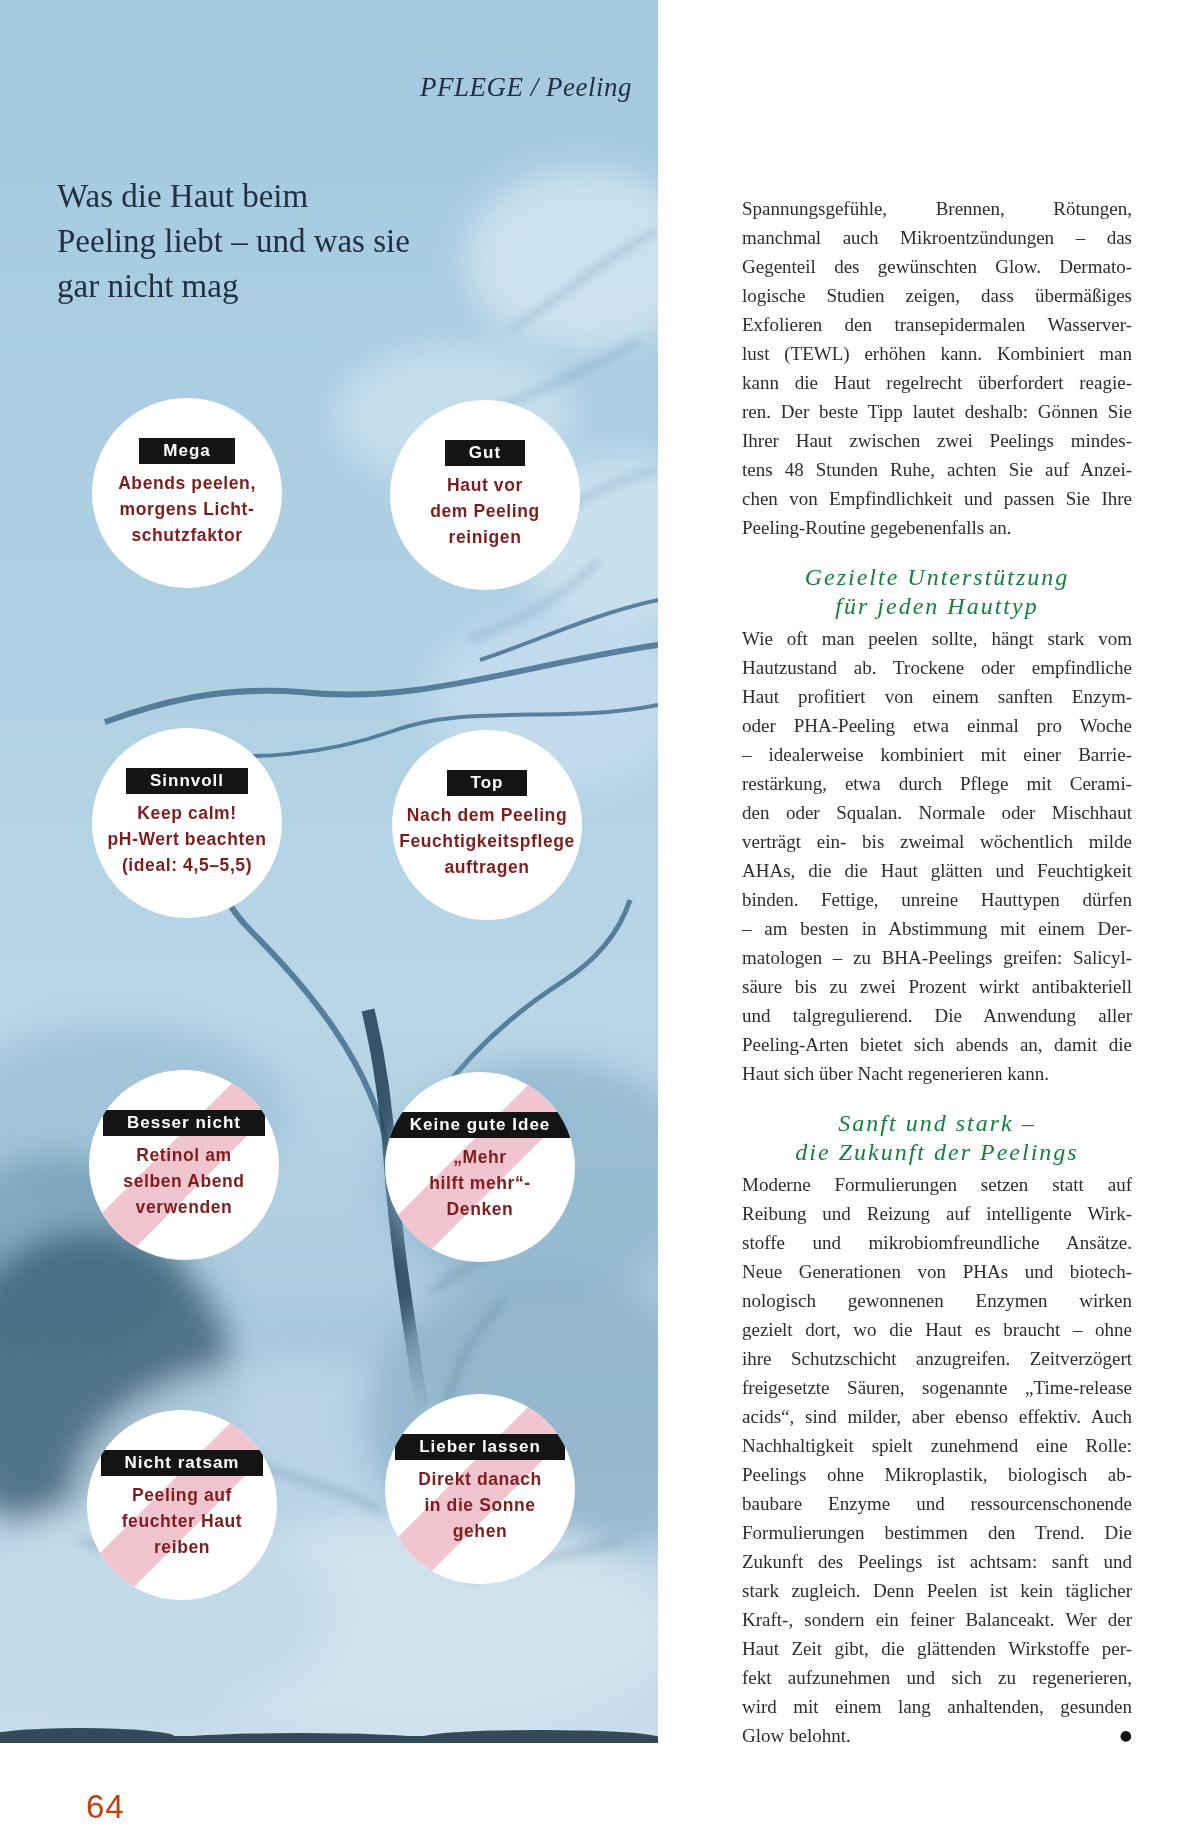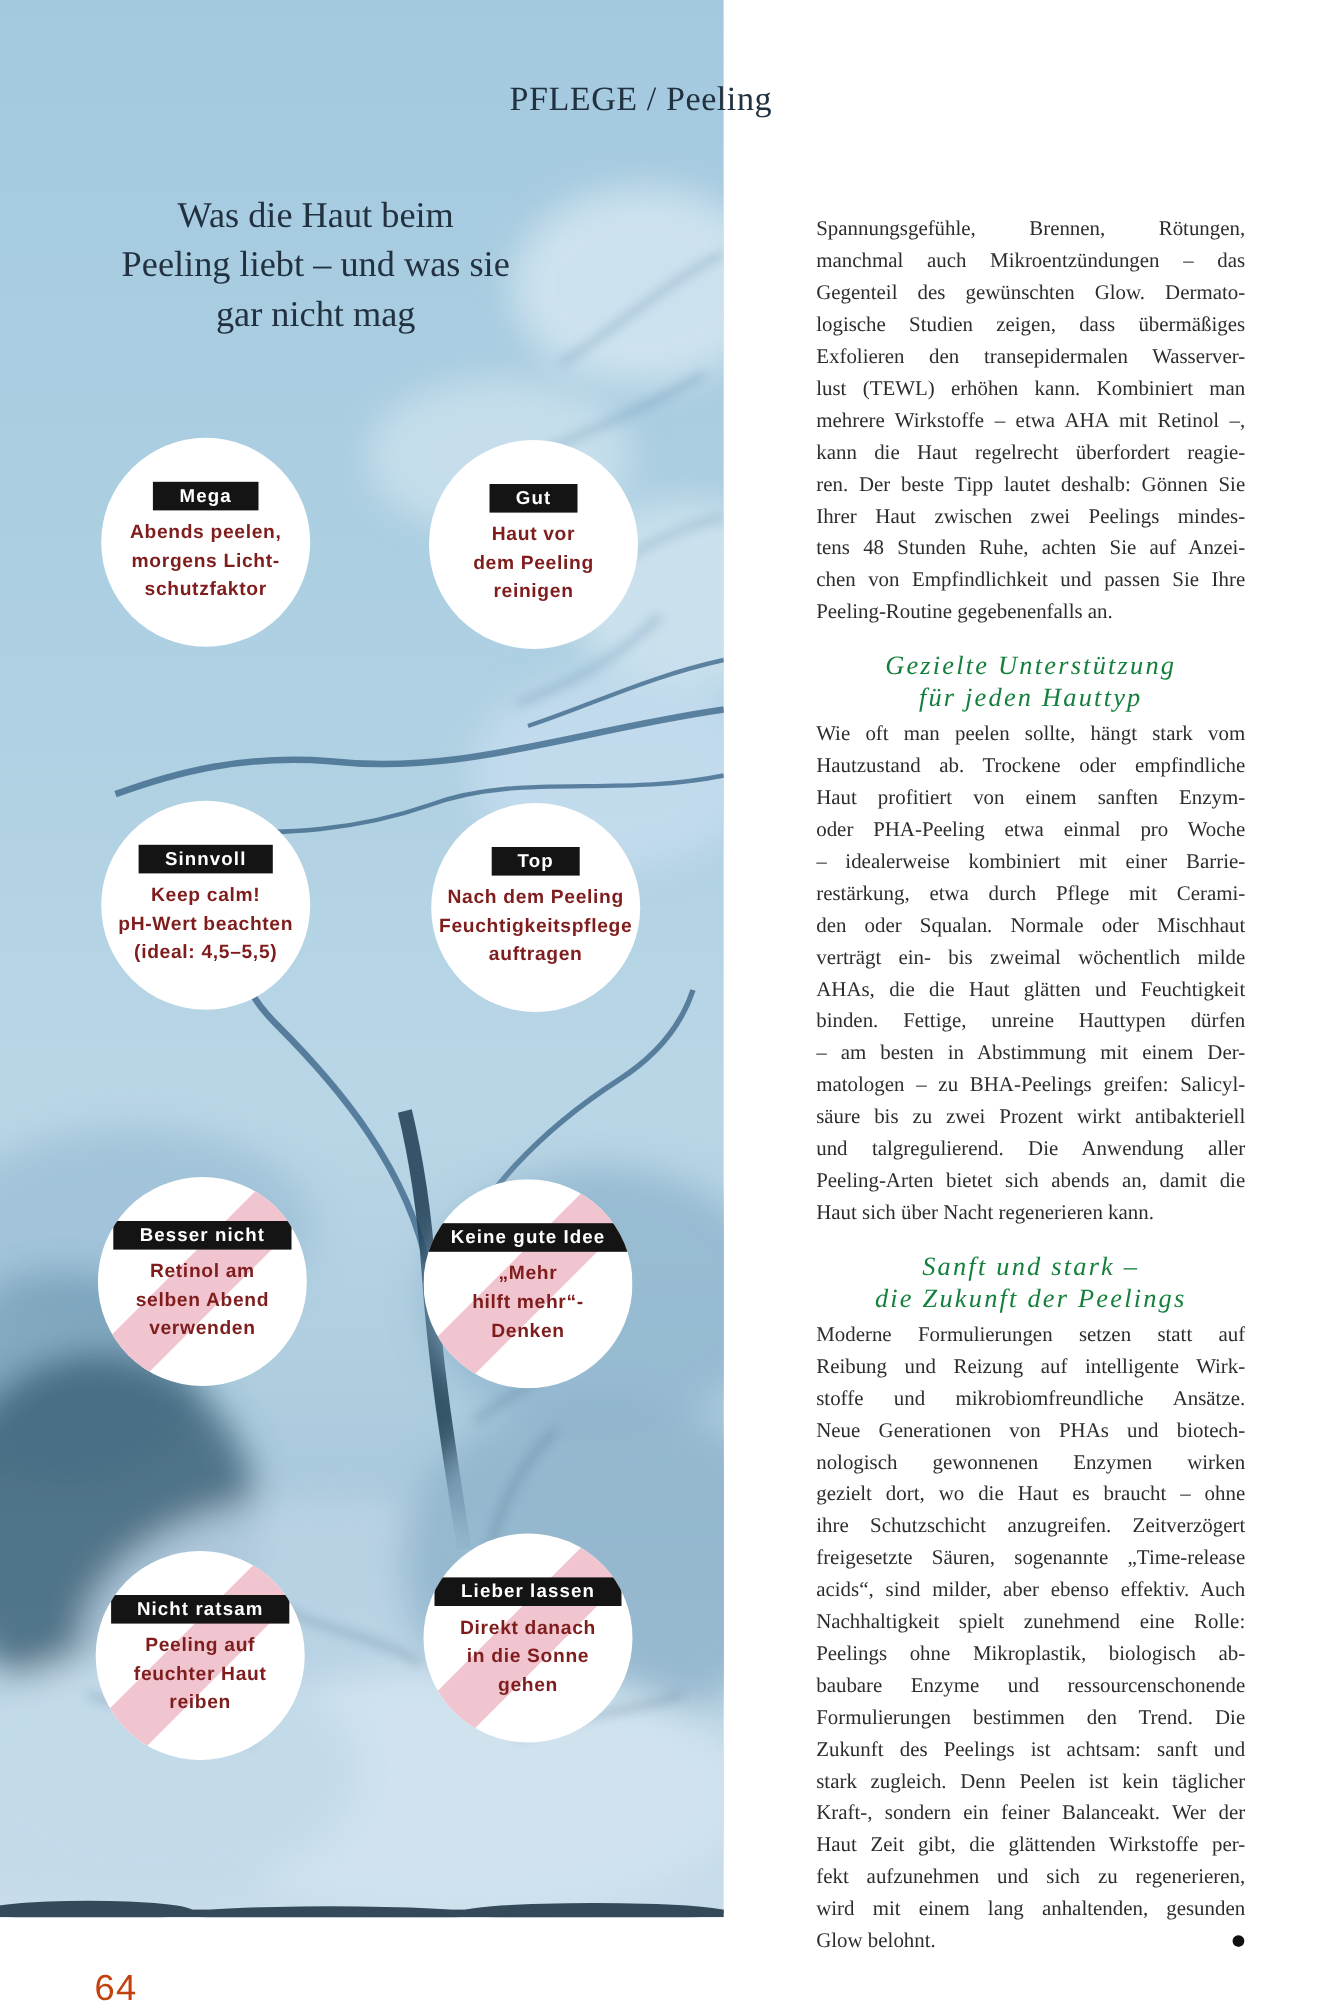--- a/index.html
+++ b/index.html
@@ -2,24 +2,24 @@
 <html><head>
 <meta charset="utf-8">
 <style>
   html,body{margin:0;padding:0;background:#e8e8e8;}
   #page{position:relative;width:1201px;height:1830px;background:#ffffff;overflow:hidden;
         font-family:"Liberation Serif",serif;}
   
   #photo{position:absolute;left:0;top:0;width:658px;height:1743px;overflow:hidden;}
   #photo svg{display:block;width:658px;height:1743px;}
   
-  #kicker{position:absolute;left:420px;top:72px;width:325px;text-align:center;
-          font-size:31px;color:#22313f;letter-spacing:.5px;}
-  
-  #title{position:absolute;left:57px;top:174px;width:460px;text-align:center;
+  #kicker{position:absolute;left:420px;top:72px;width:325px;text-align:left;
+          font-size:27px;color:#22313f;letter-spacing:.5px;font-style:italic;}
+  
+  #title{position:absolute;left:57px;top:174px;width:460px;
          font-size:33px;line-height:45px;color:#22313f;}
   
   .bubble{position:absolute;width:190px;height:190px;border-radius:50%;background:#fff;
           overflow:hidden;display:flex;align-items:center;justify-content:center;}
   .stripe{position:absolute;left:-45px;top:50%;width:280px;height:48px;margin-top:-24px;
           background:#f1c5d0;transform:rotate(-45deg);}
   .bubble-inner{position:relative;z-index:1;text-align:center;}
   .badge{display:inline-block;background:#141414;color:#ffffff;
          font:700 17px/1 "Liberation Sans",sans-serif;letter-spacing:1px;
          padding:4px 24px 5px;margin-bottom:6px;}
@@ -152,21 +152,20 @@
     </div>
 
   <div id="article">
       <div class="para">
         <div class="tline">Spannungsgefühle, Brennen, Rötungen,</div>
         <div class="tline">manchmal auch Mikroentzündungen – das</div>
         <div class="tline">Gegenteil des gewünschten Glow. Dermato-</div>
         <div class="tline">logische Studien zeigen, dass übermäßiges</div>
         <div class="tline">Exfolieren den transepidermalen Wasserver-</div>
         <div class="tline">lust (TEWL) erhöhen kann. Kombiniert man</div>
-        <div class="tline">mehrere Wirkstoffe – etwa AHA mit Retinol –,</div>
         <div class="tline">kann die Haut regelrecht überfordert reagie-</div>
         <div class="tline">ren. Der beste Tipp lautet deshalb: Gönnen Sie</div>
         <div class="tline">Ihrer Haut zwischen zwei Peelings mindes-</div>
         <div class="tline">tens 48 Stunden Ruhe, achten Sie auf Anzei-</div>
         <div class="tline">chen von Empfindlichkeit und passen Sie Ihre</div>
         <div class="tline last">Peeling-Routine gegebenenfalls an.</div>
       </div>
       <div class="sec-heading">
         <div>Gezielte Unterstützung</div>
         <div>für jeden Hauttyp</div>

